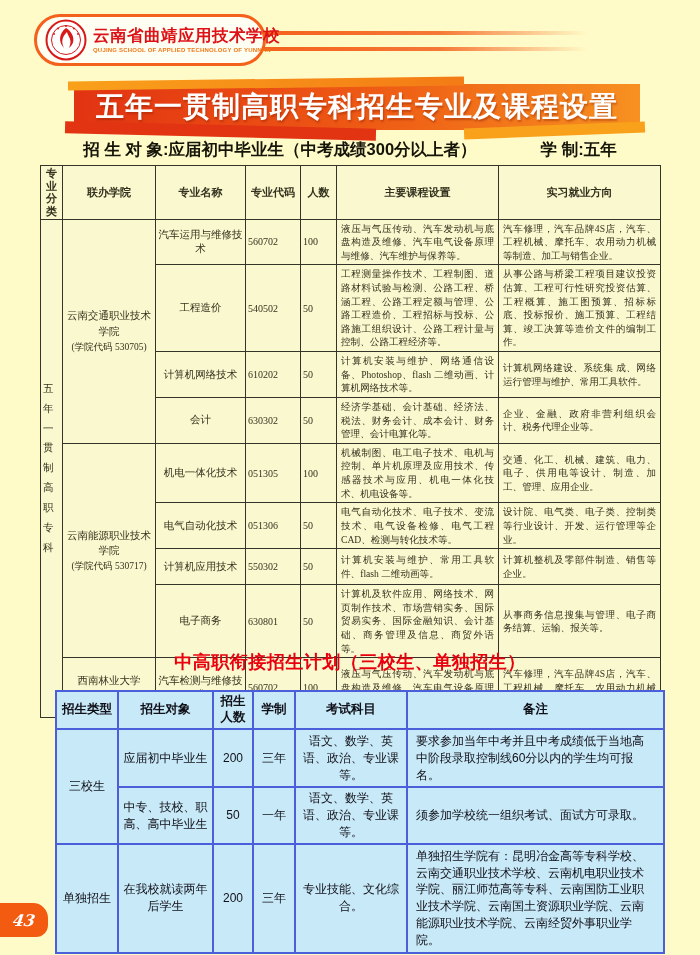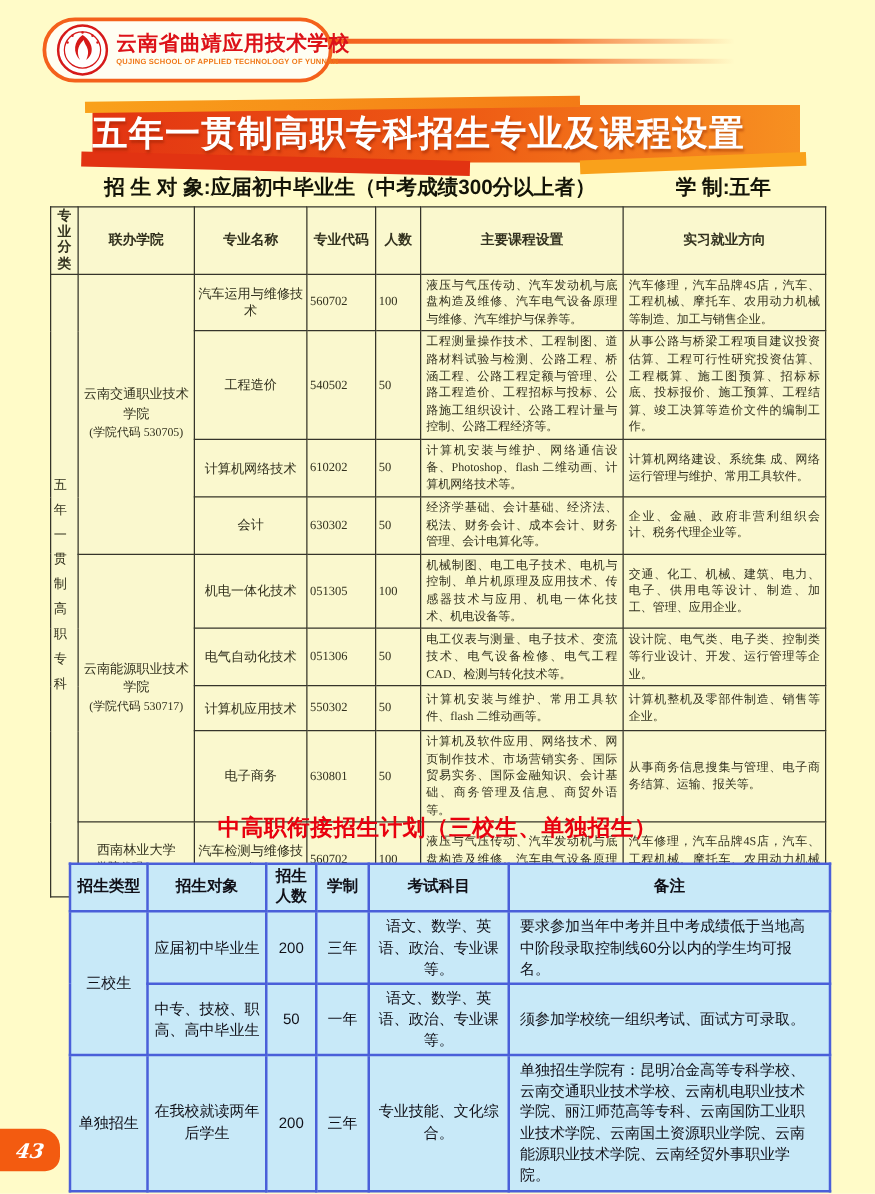--- a/index.html
+++ b/index.html
@@ -21,21 +21,21 @@
   .school-cn{color:var(--school-red);font-size:16.5px;font-weight:bold;letter-spacing:.5px;white-space:nowrap;}
   .school-en{color:#F07818;font-size:6px;font-weight:bold;letter-spacing:.2px;white-space:nowrap;margin-top:2px;}
   .hline{position:absolute;height:3.5px;border-radius:2px;z-index:1;
     background:linear-gradient(90deg,var(--pill-border) 0%,rgba(244,97,28,.85) 55%,rgba(244,97,28,0) 100%);}
   .hline.l1{left:258px;top:31px;width:330px;}
   .hline.l2{left:258px;top:47px;width:330px;}
 
   
   .banner{position:absolute;left:74px;top:84px;width:566px;height:46px;z-index:2;
     background:linear-gradient(93deg,var(--banner-red) 0%,#EE5A14 52%,var(--banner-orange) 100%);
-    display:flex;align-items:center;}
+    display:flex;align-items:center;justify-content:center;}
   .banner::before{content:"";position:absolute;left:-6px;top:-5px;width:70%;height:9px;
     background:linear-gradient(90deg,var(--accent-yellow),#F47B16);transform:rotate(-.7deg);z-index:-1;}
   .banner::after{content:"";position:absolute;left:-9px;bottom:-7px;width:55%;height:12px;
     background:var(--banner-red);transform:rotate(1.4deg);z-index:-1;}
   .banner .accent-r{position:absolute;right:-5px;bottom:-6px;width:32%;height:11px;
     background:var(--accent-yellow);transform:rotate(-2.2deg);z-index:-1;}
   .banner-text{color:#fff;font-size:28px;font-weight:900;letter-spacing:1px;white-space:nowrap;
     text-shadow:1px 2px 2px rgba(140,30,0,.45);}
 
   
@@ -174,21 +174,21 @@
           <td class="name-cell">机电一体化技术</td>
           <td class="code-cell">051305</td>
           <td class="count-cell">100</td>
           <td class="text-cell">机械制图、电工电子技术、电机与控制、单片机原理及应用技术、传感器技术与应用、机电一体化技术、机电设备等。</td>
           <td class="text-cell">交通、化工、机械、建筑、电力、电子、供用电等设计、制造、加工、管理、应用企业。</td>
         </tr>
         <tr style="height: 43px;">
           <td class="name-cell">电气自动化技术</td>
           <td class="code-cell">051306</td>
           <td class="count-cell">50</td>
-          <td class="text-cell">电工仪表与测量、电子技术、变流技术、电气设备检修、电气工程CAD、检测与转化技术等。</td>
+          <td class="text-cell">电气自动化技术、电子技术、变流技术、电气设备检修、电气工程CAD、检测与转化技术等。</td>
           <td class="text-cell">设计院、电气类、电子类、控制类等行业设计、开发、运行管理等企业。</td>
         </tr>
         <tr style="height: 36px;">
           <td class="name-cell">计算机应用技术</td>
           <td class="code-cell">550302</td>
           <td class="count-cell">50</td>
           <td class="text-cell">计算机安装与维护、常用工具软件、flash 二维动画等。</td>
           <td class="text-cell">计算机整机及零部件制造、销售等企业。</td>
         </tr>
         <tr style="height: 65px;">

